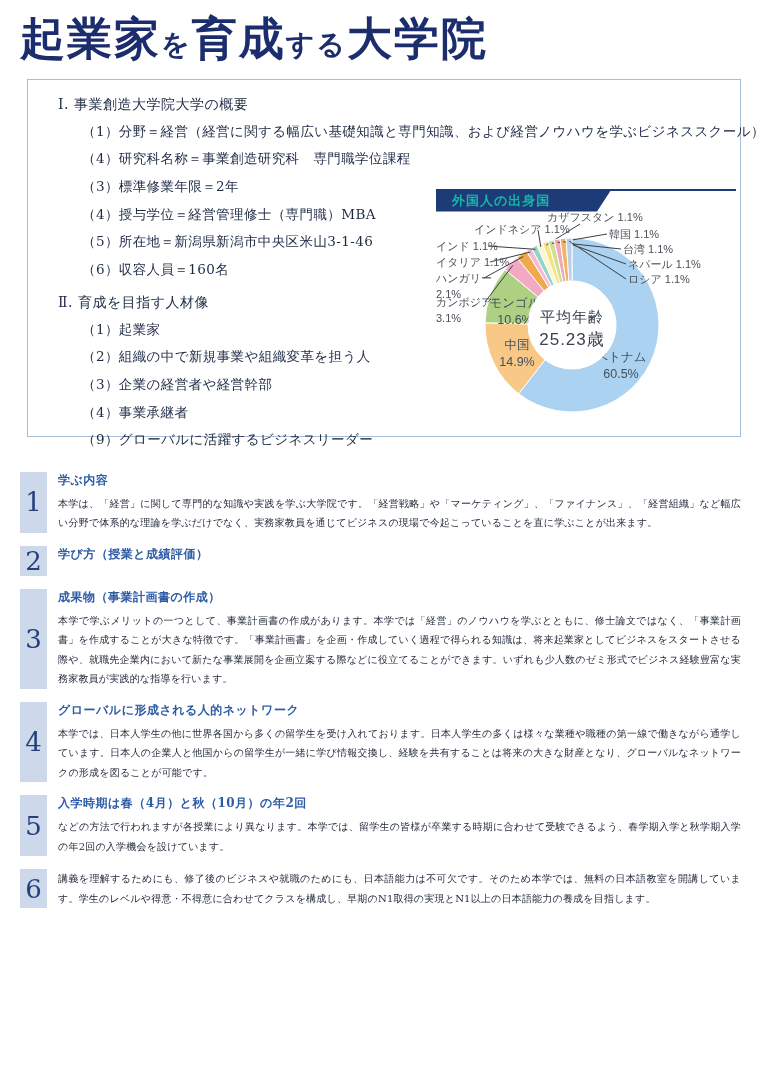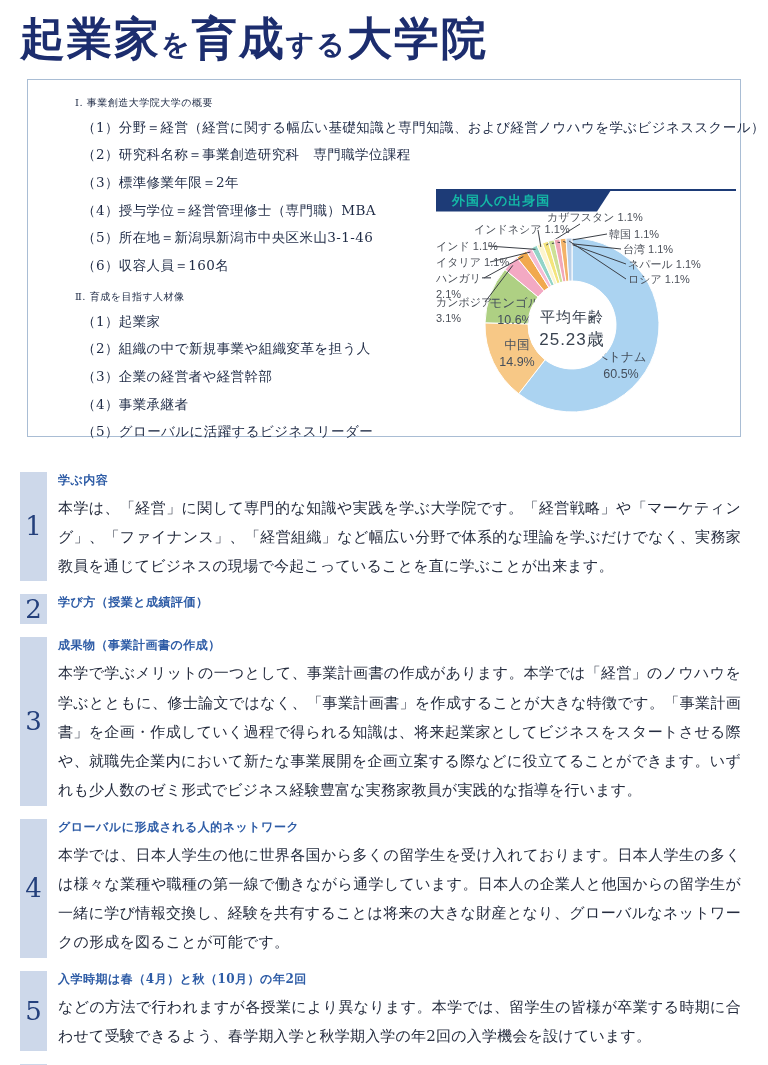--- a/index.html
+++ b/index.html
@@ -14,21 +14,21 @@
     font-family:"Liberation Sans","DejaVu Sans",sans-serif;
     font-weight:900; font-size:45px; letter-spacing:2px;
     color:#1c2d6e; line-height:1.1;
   }
   .page-title .tsmall { font-size:28px; }
   .overview-box {
     margin-left:27px; width:714px; height:358px;
     border:1.5px solid #a9bdd4; position:relative; background:#fff;
   }
   .box-inner { padding:16px 0 0 30px; font-size:13.5px; color:#1e2a45; }
-  .rh { font-size:10px; letter-spacing:0.5px; margin-bottom:4px;margin-left:17px; }
+  .rh { font-size:14px; letter-spacing:0.5px; margin-bottom:4px; }
   .ov-list { list-style:none; padding-left:24px; margin-bottom:10px; }
   .ov-list li { line-height:2.05; letter-spacing:0.4px; white-space:nowrap; }
   .chart-block { position:absolute; left:400px; top:105px; width:312px; height:252px; }
   .chart-topline { position:absolute; left:8px; top:4px; width:300px; height:2px; background:#1d3b77; }
   .chart-banner {
     position:absolute; left:8px; top:4px; height:23px; width:176px;
     background:#1d3b77; color:#14b8a6;
     font-family:"Liberation Sans","DejaVu Sans",sans-serif;
     font-weight:bold; font-size:13px; line-height:23px;
     padding-left:16px; letter-spacing:1px;
@@ -45,47 +45,47 @@
     display:flex; align-items:center; justify-content:center;
     font-size:26px; font-family:"DejaVu Serif","Liberation Serif",serif;
     margin-right:11px;
   }
   .sec-body { flex:1; }
   .sec-heading {
     color:#2e5ca6; font-size:12px; font-weight:600;
     letter-spacing:0.5px; margin-bottom:5px;
   }
   .sec-text {
-    font-size:15px; line-height:1.95; text-align:justify;
+    font-size:10px; line-height:1.95; text-align:justify;
     letter-spacing:0.2px; color:#252c3e;
   }
 </style>
 </head>
 <body>
 
 <h1 class="page-title" id="title"><span>起業家</span><span class="tsmall">を</span><span>育成</span><span class="tsmall">する</span><span>大学院</span></h1>
 
 <div class="overview-box">
   <div class="box-inner">
     <p class="rh">Ⅰ. 事業創造大学院大学の概要</p>
     <ul class="ov-list" id="list1">
         <li>（1）分野＝経営（経営に関する幅広い基礎知識と専門知識、および経営ノウハウを学ぶビジネススクール）</li>
-        <li>（2）研究科名称＝事業創造研究科　専門職学位課程</li>
+        <li>（4）研究科名称＝事業創造研究科　専門職学位課程</li>
         <li>（3）標準修業年限＝2年</li>
         <li>（4）授与学位＝経営管理修士（専門職）MBA</li>
         <li>（5）所在地＝新潟県新潟市中央区米山3-1-46</li>
         <li>（6）収容人員＝160名</li>
       </ul>
     <p class="rh">Ⅱ. 育成を目指す人材像</p>
     <ul class="ov-list" id="list2">
         <li>（1）起業家</li>
         <li>（2）組織の中で新規事業や組織変革を担う人</li>
         <li>（3）企業の経営者や経営幹部</li>
         <li>（4）事業承継者</li>
-        <li>（5）グローバルに活躍するビジネスリーダー</li>
+        <li>（9）グローバルに活躍するビジネスリーダー</li>
       </ul>
   </div>
   <div class="chart-block">
     <div class="chart-topline"></div>
     <div class="chart-banner">外国人の出身国</div>
     <svg class="donut-svg" id="donut" width="310" height="230" viewBox="0 0 310 230">
         <path d="M 144 31 A 87 87 0 1 1 90.67708633219091 186.74348607668497 L 117.03208963926897 152.76682054453033 A 44 44 0 1 0 144 74 Z" fill="#abd3f1" stroke="#ffffff" stroke-width="1"></path>
         <text x="193" y="154" text-anchor="middle" font-size="12.5" fill="#454f5c">ベトナム</text>
         <text x="193" y="171" text-anchor="middle" font-size="12.5" fill="#454f5c">60.5%</text>
         <path d="M 90.67708633219091 186.74348607668497 A 87 87 0 0 1 57.02747553235291 115.8136816964294 L 100.01389567153481 116.89427580049303 A 44 44 0 0 0 117.03208963926897 152.76682054453033 Z" fill="#f7c886" stroke="#ffffff" stroke-width="1"></path>

